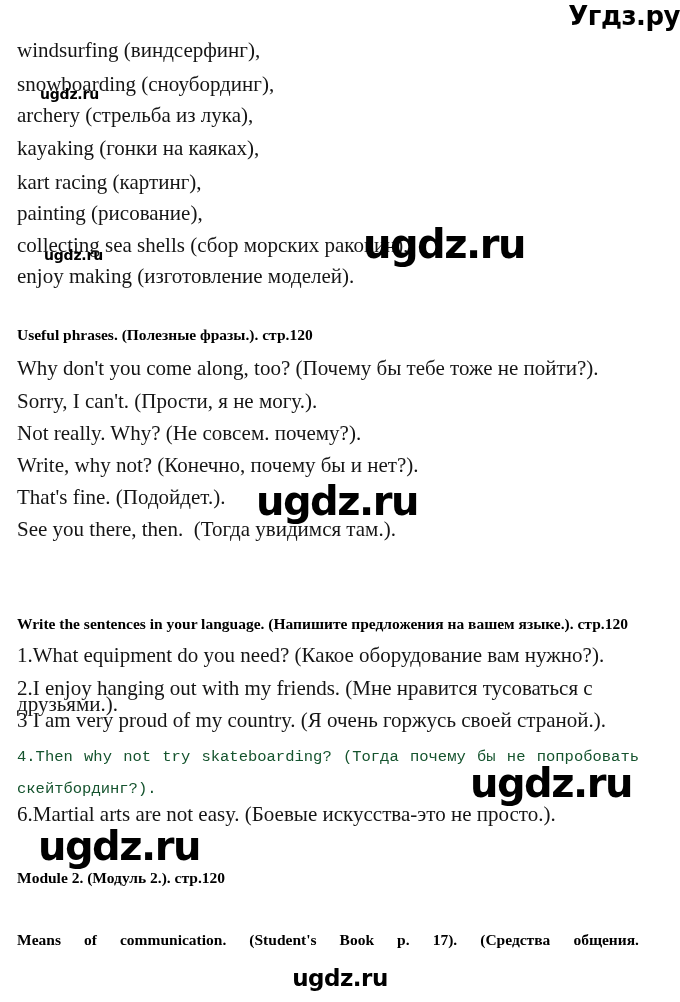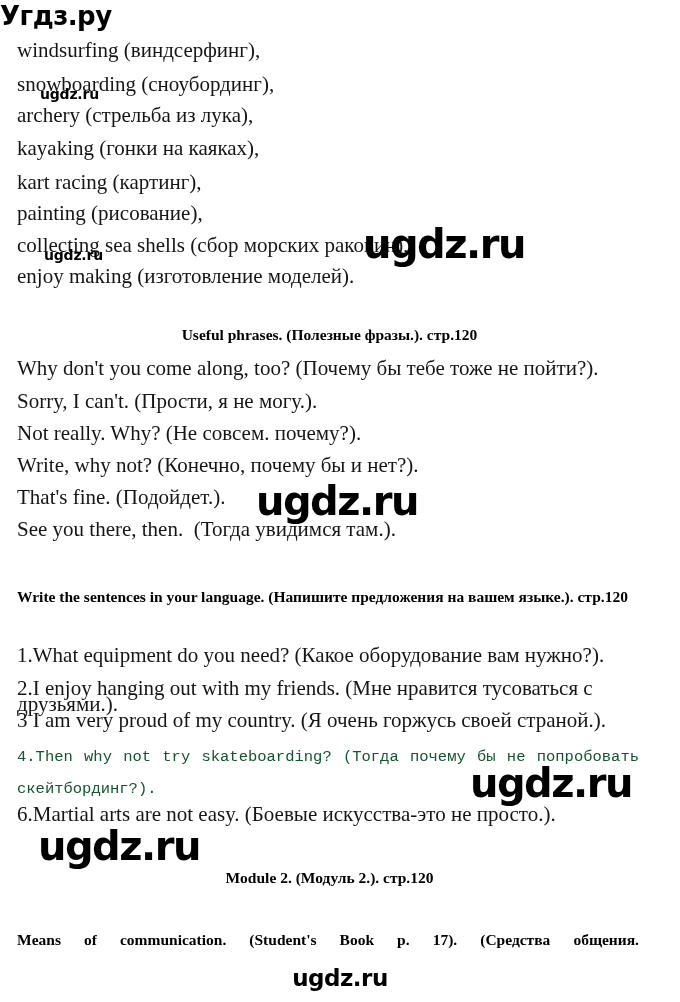--- a/index.html
+++ b/index.html
@@ -28,21 +28,21 @@
     font-family: "DejaVu Sans", "Liberation Sans", sans-serif;
     font-weight: 700;
     color: #000000;
     white-space: nowrap;
     letter-spacing: -0.5px;
     z-index: 5;
   }
   .wm-top {
     left: 0; right: 0;
     top: 1px;
-    text-align: left;
+    text-align: right;
     font-size: 26px;
     letter-spacing: -0.5px;
   }
   .wm-big { font-size: 40px; letter-spacing: -1.5px; }
   .wm-small { font-size: 14px; letter-spacing: -0.2px; }
   .wm-bottom {
     left: 0; right: 0;
     top: 965px;
     text-align: center;
     font-size: 23px;
@@ -80,21 +80,21 @@
     font-family: Liberation Mono, monospace;
   }
 
   .head {
     font-size: 15.5px;
     font-weight: 700;
     line-height: 30px;
     color: #000000;
     text-align: justify;
   }
-  .head.nojust { text-align: center; }
+  .head.nojust { text-align: left; }
 
   
   .row { position: absolute; left: 0; width: 625px; }
 </style>
 </head>
 <body>
 
 <div class="page">
 
   <div class="wm wm-top">Угдз.ру</div>
@@ -119,21 +119,21 @@
 
     <div class="row head nojust" style="top:326px; line-height:18px">Useful phrases. (Полезные фразы.). стр.120</div>
 
     <div class="row line" style="top:360px">Why don't you come along, too? (Почему бы тебе тоже не пойти?).</div>
     <div class="row line" style="top:393px">Sorry, I can't. (Прости, я не могу.).</div>
     <div class="row line" style="top:425px">Not really. Why? (Не совсем. почему?).</div>
     <div class="row line" style="top:457px">Write, why not? (Конечно, почему бы и нет?).</div>
     <div class="row line" style="top:489px">That's fine. (Подойдет.).</div>
     <div class="row line" style="top:521px">See you there, then.  (Тогда увидимся там.).</div>
 
-    <div class="row head" style="top:581px; line-height:32px; width:622px">Write the sentences in your language. (Напишите предложения на вашем языке.). стр.120</div>
+    <div class="row head" style="top:608px; line-height:32px; width:622px">Write the sentences in your language. (Напишите предложения на вашем языке.). стр.120</div>
 
     <div class="row line" style="top:647px">1.What equipment do you need? (Какое оборудование вам нужно?).</div>
     <div class="row line" style="top:680px">2.I enjoy hanging out with my friends. (Мне нравится тусоваться с друзьями.).</div>
     <div class="row line" style="top:712px">3 I am very proud of my country. (Я очень горжусь своей страной.).</div>
 
     <div class="row para" style="top:741px; line-height:32px; width:622px">4.Then why not try skateboarding? (Тогда почему бы не попробовать скейтбординг?).</div>
 
     <div class="row line" style="top:806px">6.Martial arts are not easy. (Боевые искусства-это не просто.).</div>
 
     <div class="row head nojust" style="top:869px; line-height:18px">Module 2. (Модуль 2.). стр.120</div>

